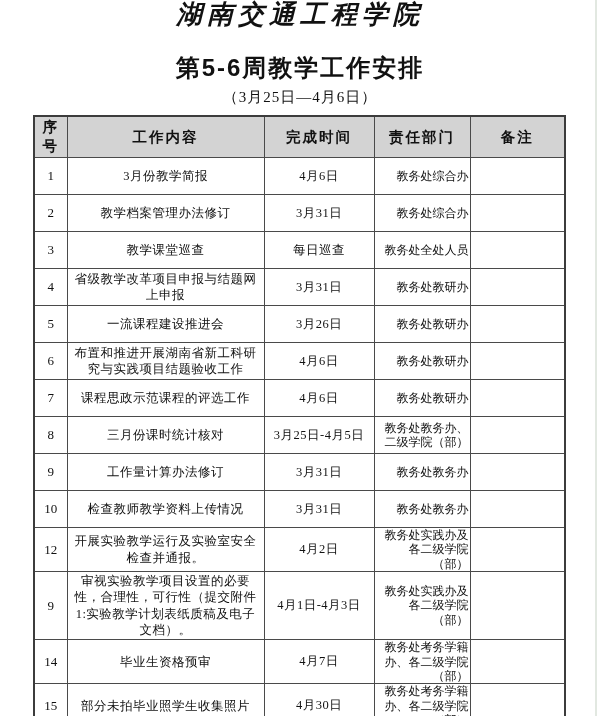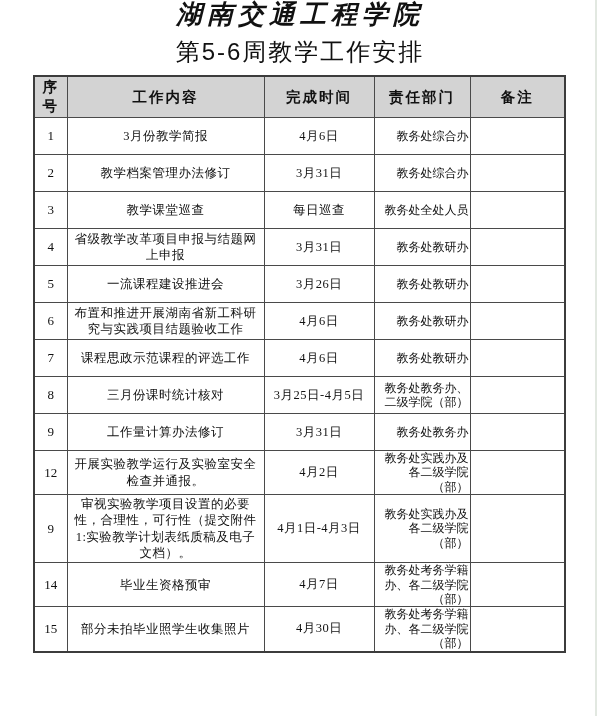--- a/index.html
+++ b/index.html
@@ -20,24 +20,24 @@
   }
   .school-name {
     font-size: 26px;
     font-weight: bold;
     font-style: italic;
     letter-spacing: 5px;
     line-height: 30px;
   }
   .doc-title {
     font-size: 24px;
-    font-weight: normal;
+    font-weight: bold;
     font-family: "Liberation Sans", "DejaVu Sans", sans-serif;
     letter-spacing: 2px;
-    margin-top: 8px;
+    margin-top: 24px;
     line-height: 28px;
   }
   .date-range {
     font-size: 15px;
     letter-spacing: 1px;
     margin-top: 6px;
     line-height: 18px;
   }
   table.schedule {
     border-collapse: collapse;
@@ -94,20 +94,21 @@
     height: 716px;
     background: #e2e8e1;
   }
 </style>
 </head>
 <body>
 
 <div class="doc-header">
   <div class="school-name">湖南交通工程学院</div>
   <div class="doc-title">第5-6周教学工作安排</div>
+  <div class="date-range">（3月25日—4月6日）</div>
 </div>
 
 <table class="schedule">
   <colgroup>
     <col style="width:33px">
     <col style="width:197px">
     <col style="width:110px">
     <col style="width:96px">
     <col style="width:95px">
   </colgroup>
@@ -178,20 +179,27 @@
     <td class="col-remark"></td>
   </tr>
       <tr>
     <td class="col-no">9</td>
     <td class="col-content">工作量计算办法修订</td>
     <td class="col-time">3月31日</td>
     <td class="col-dept">教务处教务办</td>
     <td class="col-remark"></td>
   </tr>
       <tr>
+    <td class="col-no">10</td>
+    <td class="col-content">检查教师教学资料上传情况</td>
+    <td class="col-time">3月31日</td>
+    <td class="col-dept">教务处教务办</td>
+    <td class="col-remark"></td>
+  </tr>
+      <tr>
     <td class="col-no">12</td>
     <td class="col-content">开展实验教学运行及实验室安全检查并通报。</td>
     <td class="col-time">4月2日</td>
     <td class="col-dept">教务处实践办及各二级学院（部）</td>
     <td class="col-remark"></td>
   </tr>
       <tr>
     <td class="col-no">9</td>
     <td class="col-content">审视实验教学项目设置的必要性，合理性，可行性（提交附件1:实验教学计划表纸质稿及电子文档）。</td>
     <td class="col-time">4月1日-4月3日</td>

